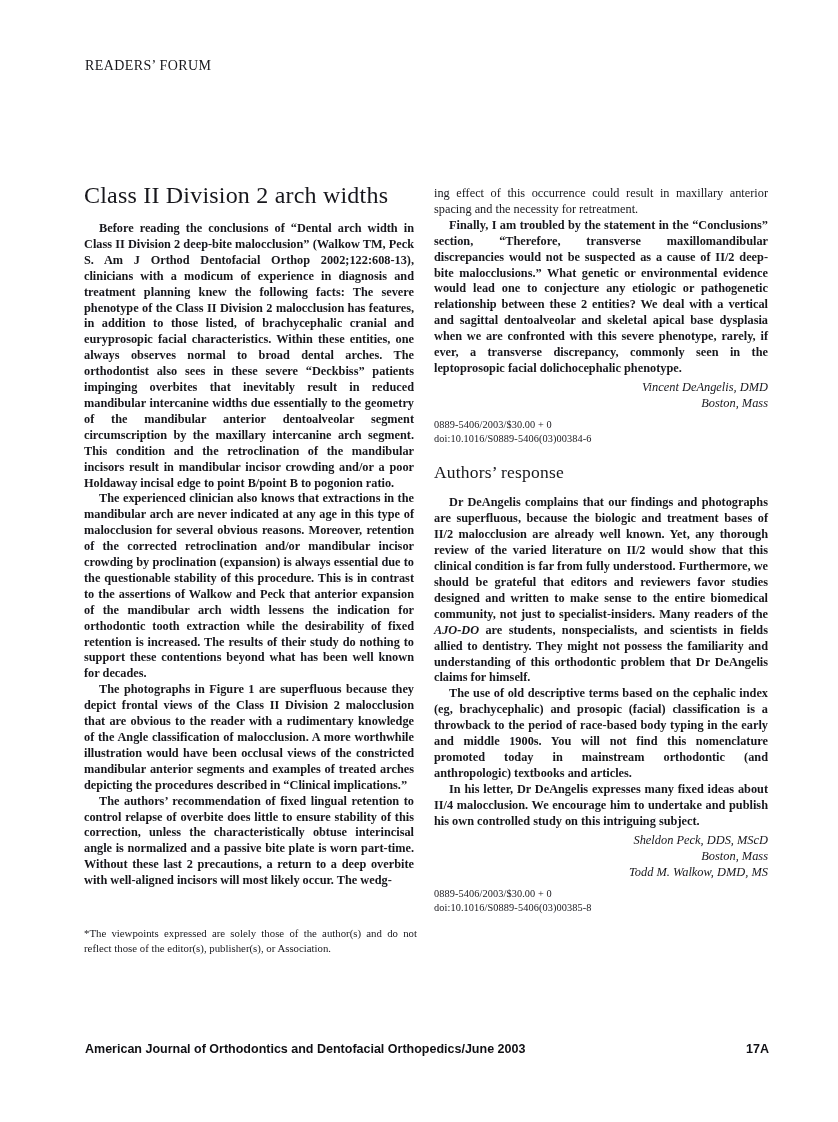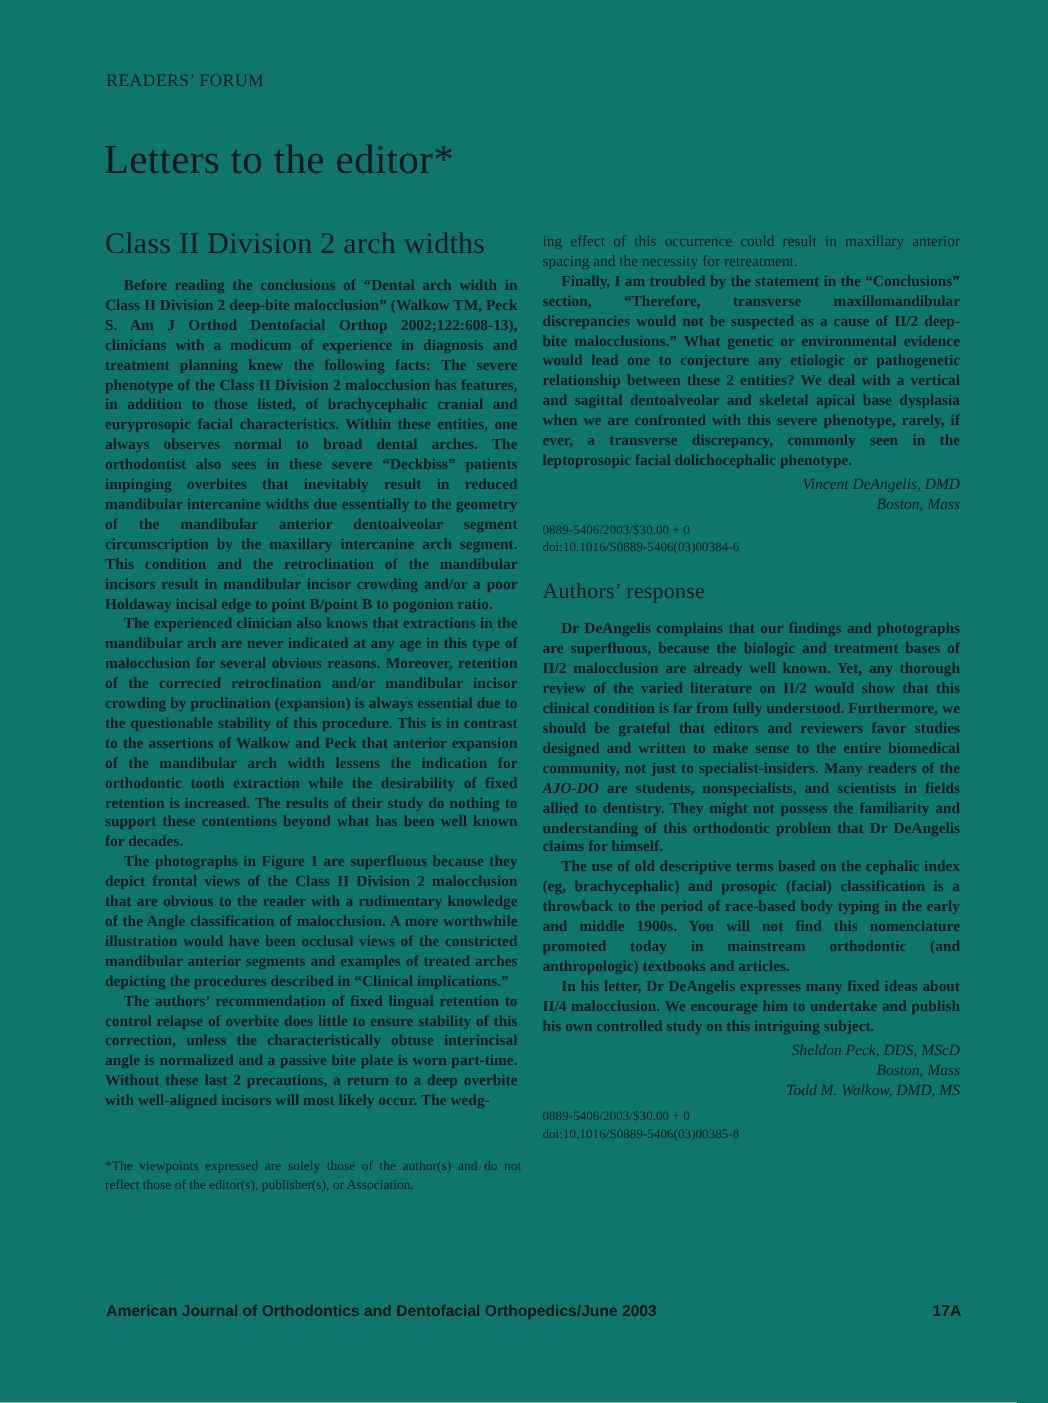--- a/index.html
+++ b/index.html
@@ -1,18 +1,18 @@
 <!DOCTYPE html>
 <html><head>
 <meta charset="utf-8">
 <style>
   html,body { margin:0; padding:0; background:#e8e8e8; }
   .page {
     position:relative; width:838px; height:1122px; margin:0 auto;
-    background:#0f766e; color:#17171c;
+    background:#ffffff; color:#17171c;
     font-family:"Liberation Serif", serif;
     overflow:hidden;
   }
   .kicker {
     position:absolute; left:85px; top:58px;
     font-size:14px; letter-spacing:0.4px;
   }
   .title {
     position:absolute; left:83px; top:110px; margin:0;
     font-size:33px; font-weight:400; letter-spacing:0.2px;
@@ -49,21 +49,20 @@
     color:#101014;
   }
 </style>
 </head>
 <body>
 
 <div class="page">
 
   <div class="kicker">READERS’ FORUM</div>
 
-  <h1 class="title">Letters to the editor*</h1>
 
   <div class="col col-left">
     <h2 class="sec-heading">Class II Division 2 arch widths</h2>
     <p class="body indent">Before reading the conclusions of “Dental arch width in Class II Division 2 deep-bite malocclusion” (Walkow TM, Peck S. Am J Orthod Dentofacial Orthop 2002;122:608-13), clinicians with a modicum of experience in diagnosis and treatment planning knew the following facts: The severe phenotype of the Class II Division 2 malocclusion has features, in addition to those listed, of brachycephalic cranial and euryprosopic facial characteristics. Within these entities, one always observes normal to broad dental arches. The orthodontist also sees in these severe “Deckbiss” patients impinging overbites that inevitably result in reduced mandibular intercanine widths due essentially to the geometry of the mandibular anterior dentoalveolar segment circumscription by the maxillary intercanine arch segment. This condition and the retroclination of the mandibular incisors result in mandibular incisor crowding and/or a poor Holdaway incisal edge to point B/point B to pogonion ratio.</p>
     <p class="body indent">The experienced clinician also knows that extractions in the mandibular arch are never indicated at any age in this type of malocclusion for several obvious reasons. Moreover, retention of the corrected retroclination and/or mandibular incisor crowding by proclination (expansion) is always essential due to the questionable stability of this procedure. This is in contrast to the assertions of Walkow and Peck that anterior expansion of the mandibular arch width lessens the indication for orthodontic tooth extraction while the desirability of fixed retention is increased. The results of their study do nothing to support these contentions beyond what has been well known for decades.</p>
     <p class="body indent">The photographs in Figure 1 are superfluous because they depict frontal views of the Class II Division 2 malocclusion that are obvious to the reader with a rudimentary knowledge of the Angle classification of malocclusion. A more worthwhile illustration would have been occlusal views of the constricted mandibular anterior segments and examples of treated arches depicting the procedures described in “Clinical implications.”</p>
     <p class="body indent">The authors’ recommendation of fixed lingual retention to control relapse of overbite does little to ensure stability of this correction, unless the characteristically obtuse interincisal angle is normalized and a passive bite plate is worn part-time. Without these last 2 precautions, a return to a deep overbite with well-aligned incisors will most likely occur. The wedg-</p>
   </div>
 
   <div class="col col-right">

